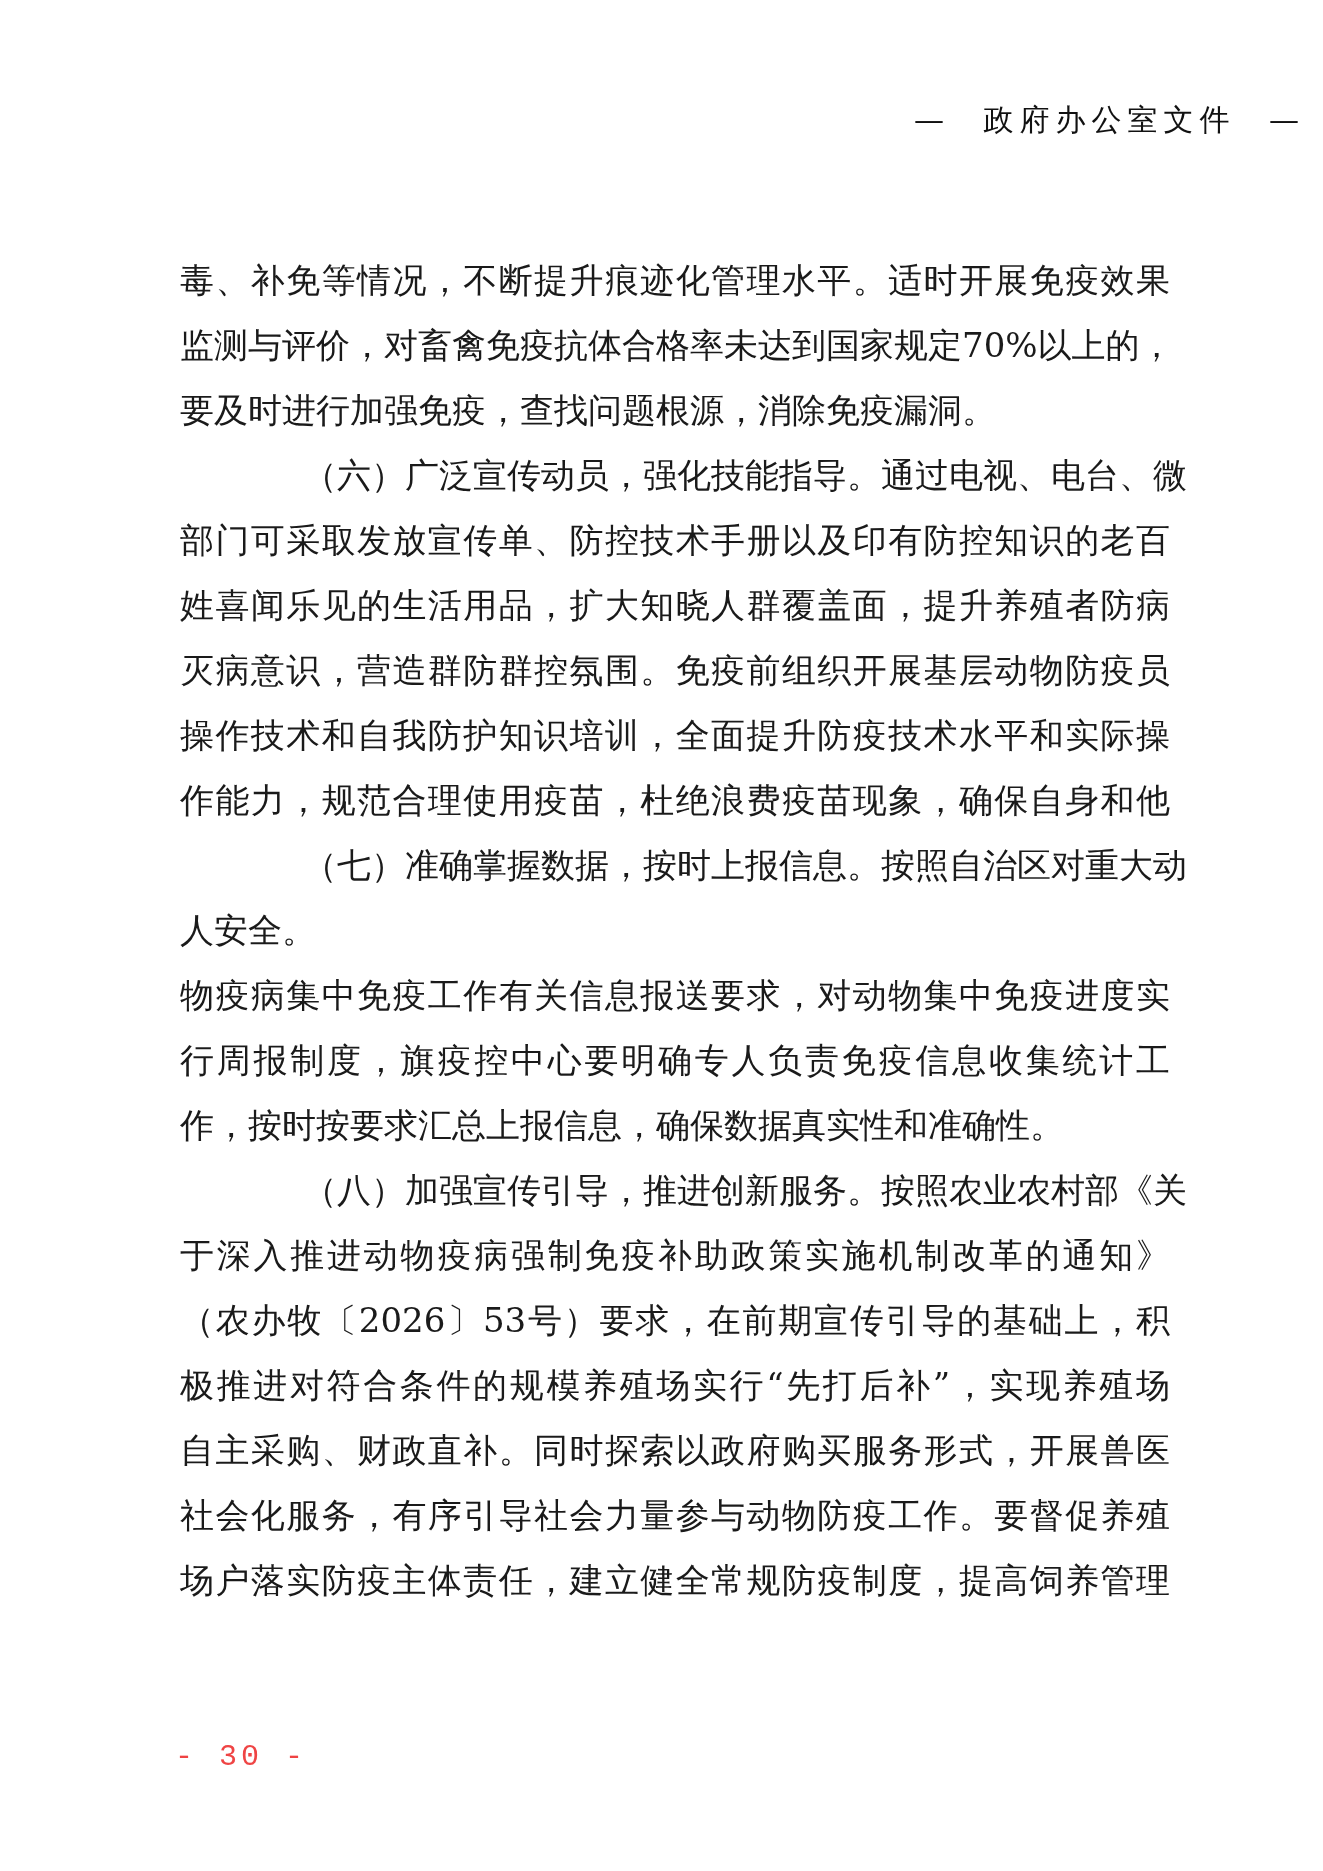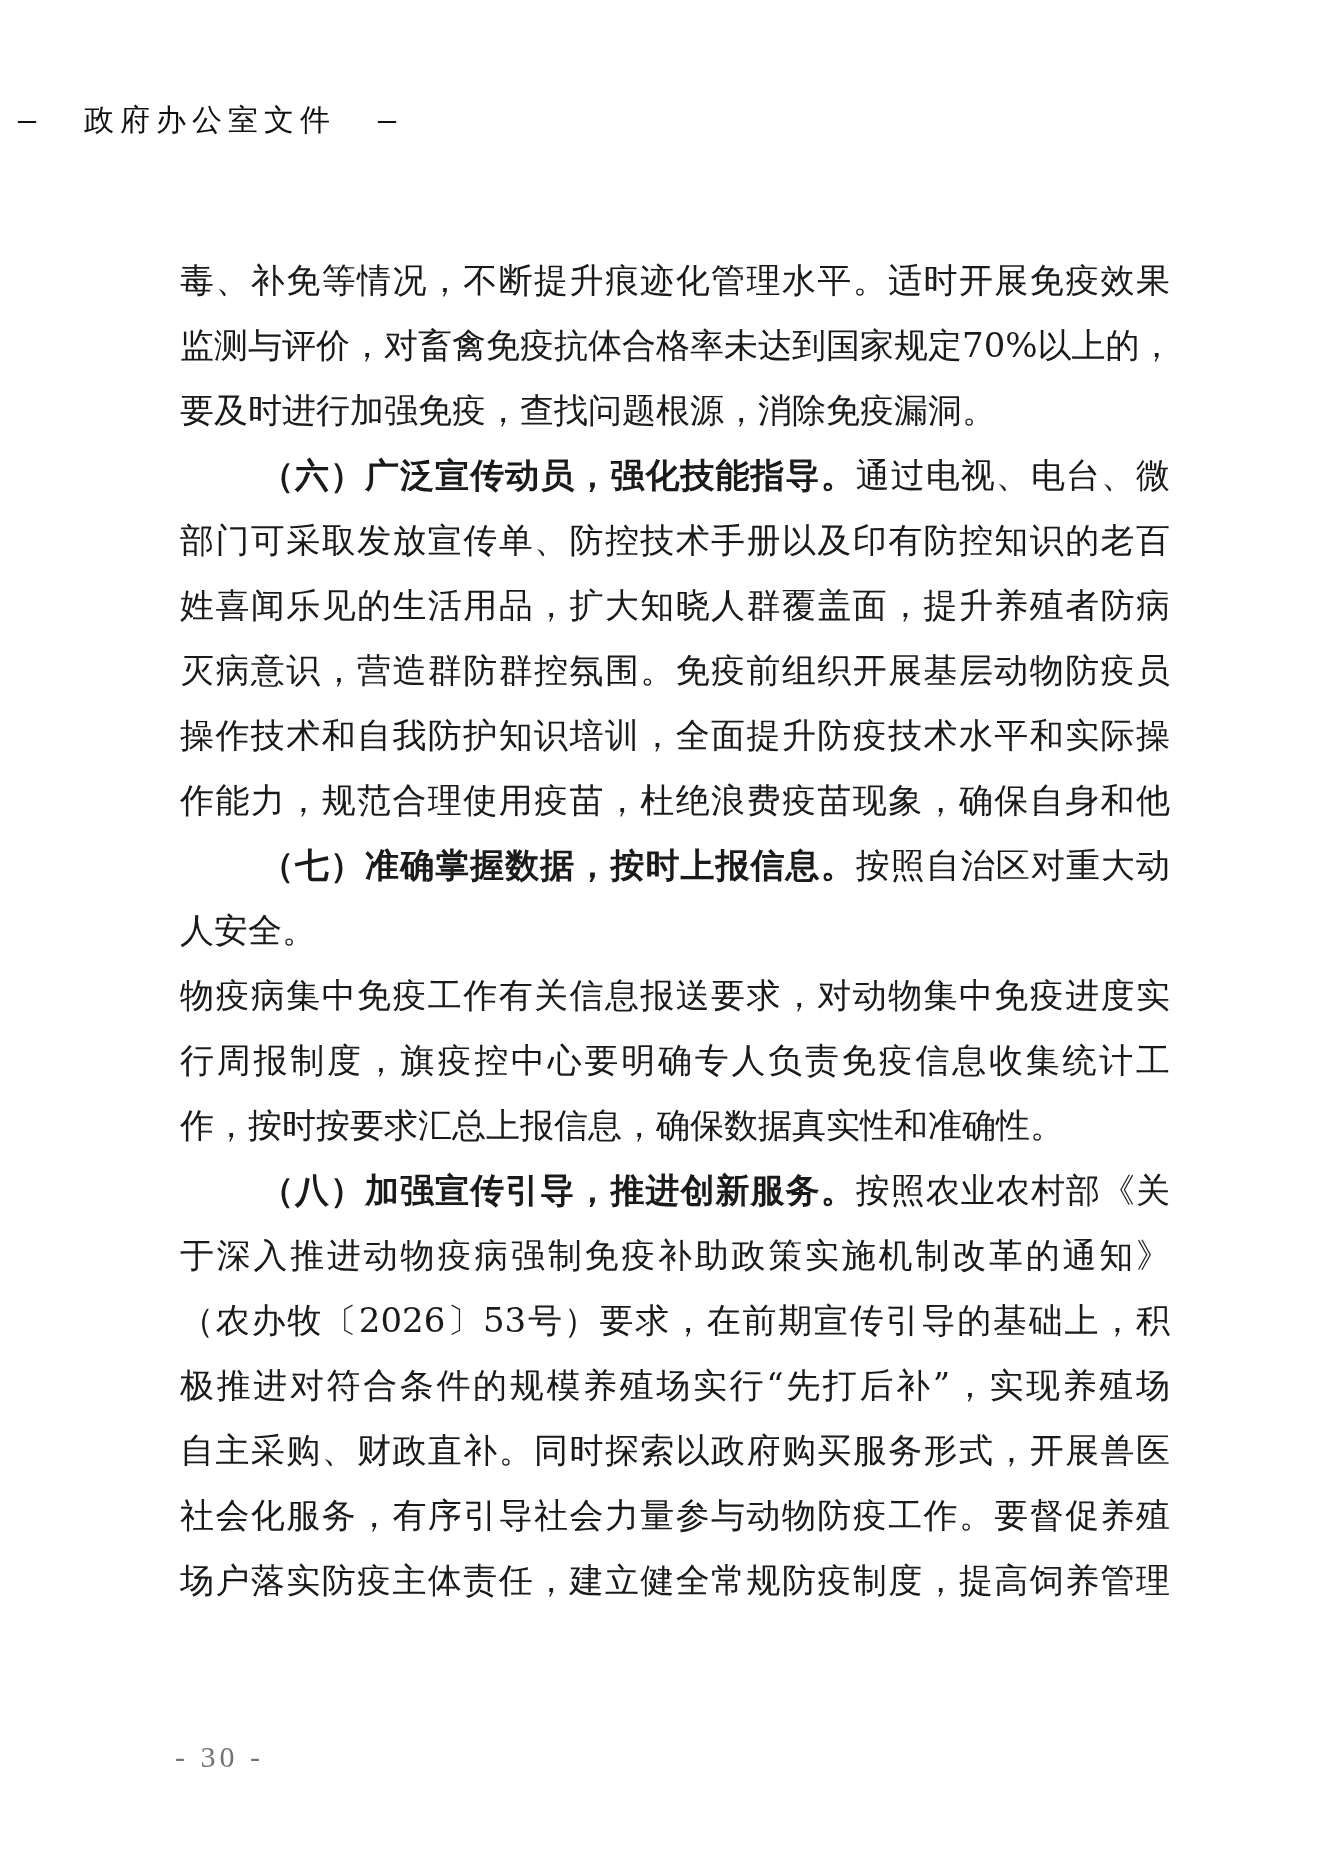--- a/index.html
+++ b/index.html
@@ -13,25 +13,24 @@
       position: relative;
       overflow: hidden;
       font-family: "DejaVu Serif", "Liberation Serif", serif;
       color: #1a1a1a;
     }
     .page-header {
       position: absolute;
       top: 100px;
       left: 0;
       width: 1323px;
-      text-align: left;
+      text-align: right;
       font-size: 30px;
       letter-spacing: 6px;
       color: #111;
-      font-family: Liberation Mono, monospace;
     }
     .page-header .dash {
       display: inline-block;
       margin: 0 18px;
     }
     .body-text {
       position: absolute;
       top: 248px;
       left: 180px;
       width: 990px;
@@ -45,30 +44,31 @@
       text-align-last: justify;
       letter-spacing: 0;
     }
     .line.last {
       text-align-last: left;
     }
     .line.indent {
       padding-left: 80px;
     }
     .line b {
-      font-weight: bold;
+      font-weight: normal;
       font-family: "DejaVu Sans", "Liberation Sans", sans-serif;
+      margin-left: 43px;
     }
     .page-number {
       position: absolute;
       top: 1740px;
       left: 175px;
       font-size: 30px;
-      color: #737373;
-      font-family: Liberation Serif, serif;
+      color: #ef4444;
+      font-family: Liberation Mono, monospace;
       letter-spacing: 4px;
     }
   </style>
 </head>
 <body>
 
 <div class="page-header">
   <span class="dash">—</span>
   <span>政府办公室文件</span>
   <span class="dash">—</span>

